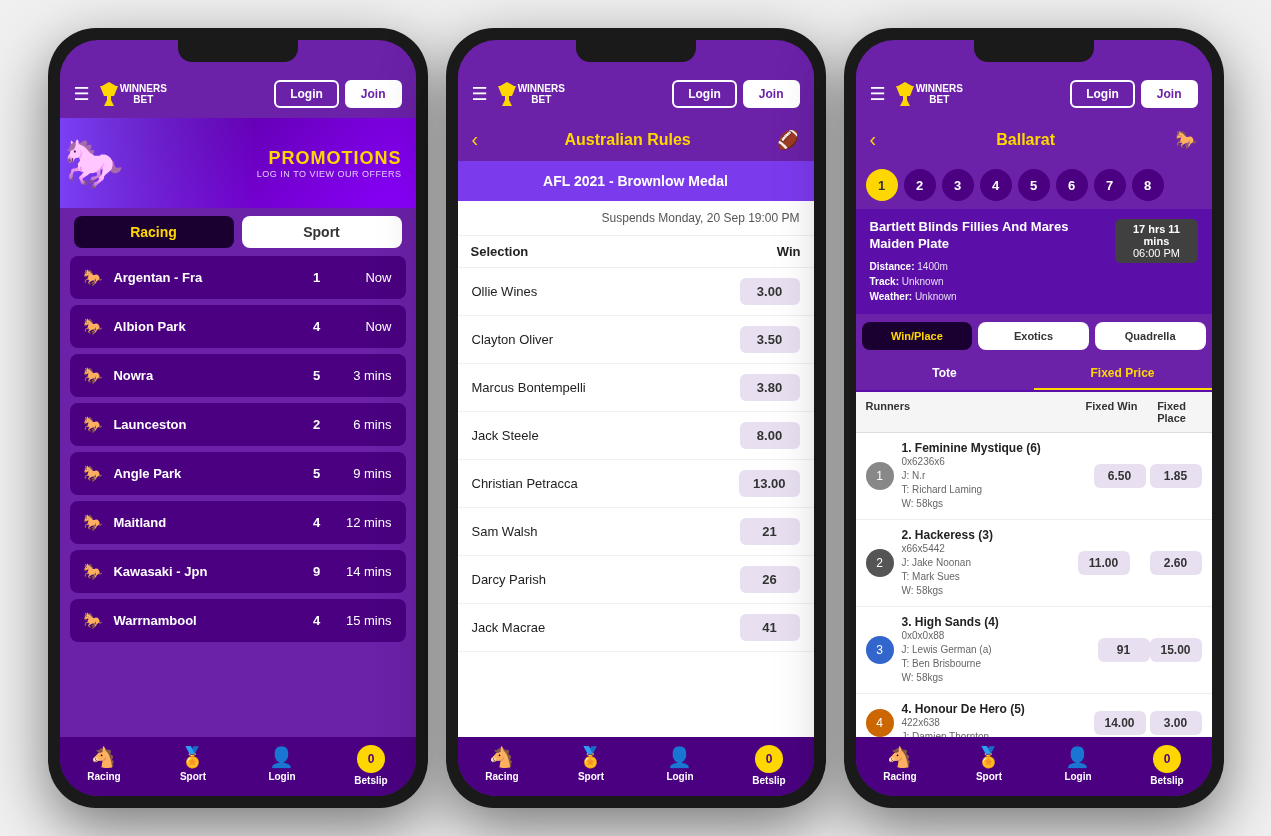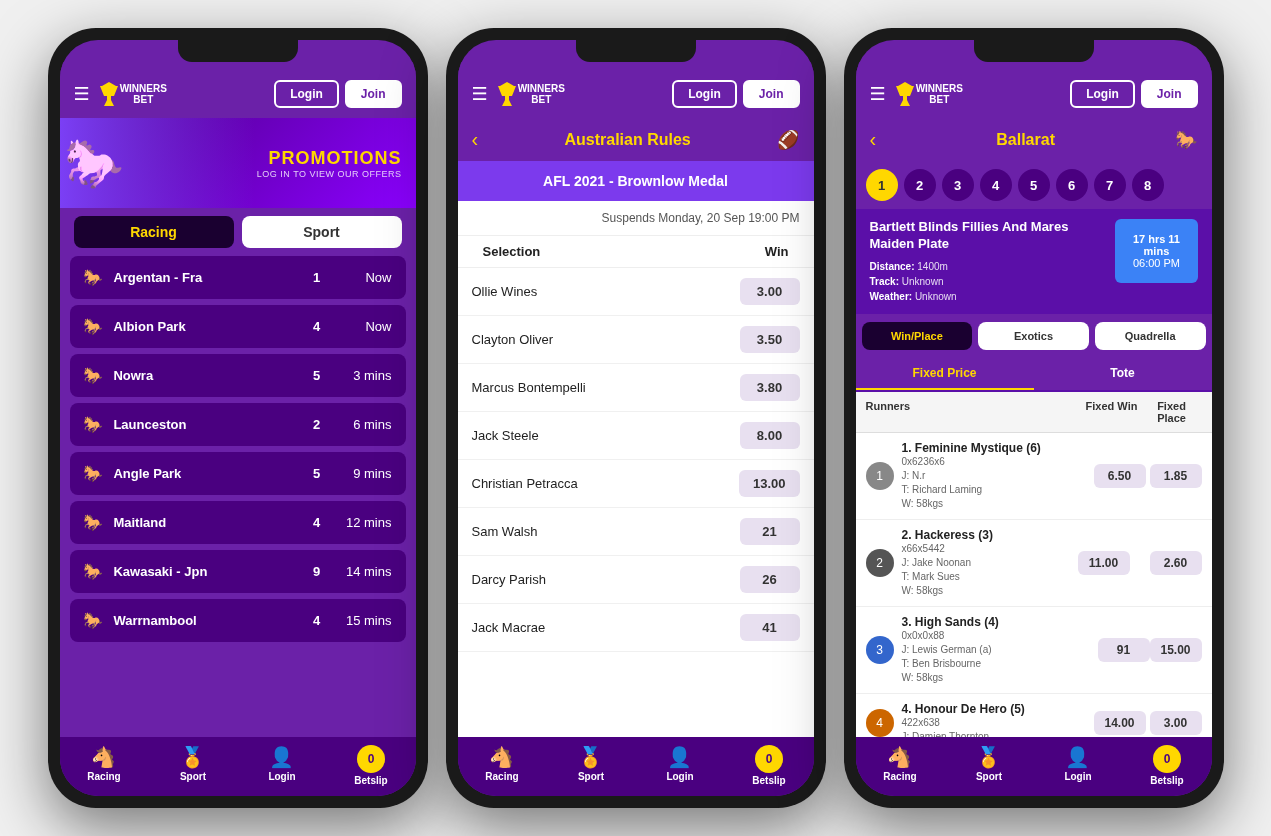--- a/index.html
+++ b/index.html
@@ -273,21 +273,21 @@
     .suspends-bar {
       padding: 10px 14px;
       text-align: right;
       color: #555;
       font-size: 12px;
       border-bottom: 1px solid #eee;
     }
     .betting-table-header {
       display: flex;
       justify-content: space-between;
-      padding: 8px 25px;
+      padding: 8px 13px;
       border-bottom: 1px solid #eee;
     }
     .betting-table-header span {
       font-size: 13px;
       font-weight: 700;
       color: #222;
     }
     .betting-row {
       display: flex;
       align-items: center;
@@ -353,23 +353,23 @@
       font-weight: 800;
       margin-bottom: 6px;
       line-height: 1.3;
     }
     .race-info-left .race-details {
       color: rgba(255,255,255,0.85);
       font-size: 10px;
       line-height: 1.5;
     }
     .race-info-right {
-      background: #3b82f6;
+      background: #404040;
       border-radius: 6px;
-      padding: 14px 8px;
+      padding: 4px 8px;
       text-align: center;
       min-width: 80px;
     }
     .race-countdown {
       color: white;
       font-size: 11px;
       font-weight: 700;
     }
     .race-start-time {
       color: white;
@@ -762,22 +762,22 @@
         </div>
       </div>
 
       <div class="bet-type-tabs">
         <button class="bet-type-btn active-bet">Win/Place</button>
         <button class="bet-type-btn inactive-bet">Exotics</button>
         <button class="bet-type-btn inactive-bet">Quadrella</button>
       </div>
 
       <div class="price-tabs">
+        <div class="price-tab inactive-price">Tote</div>
         <div class="price-tab active-price">Fixed Price</div>
-        <div class="price-tab inactive-price">Tote</div>
       </div>
 
       <div class="runners-table">
         <div class="runners-header">
           <span class="col-runner">Runners</span>
           <span class="col-win">Fixed Win</span>
           <span class="col-place">Fixed Place</span>
         </div>
         <div id="runners-list-3">
             <div class="runner-row">

